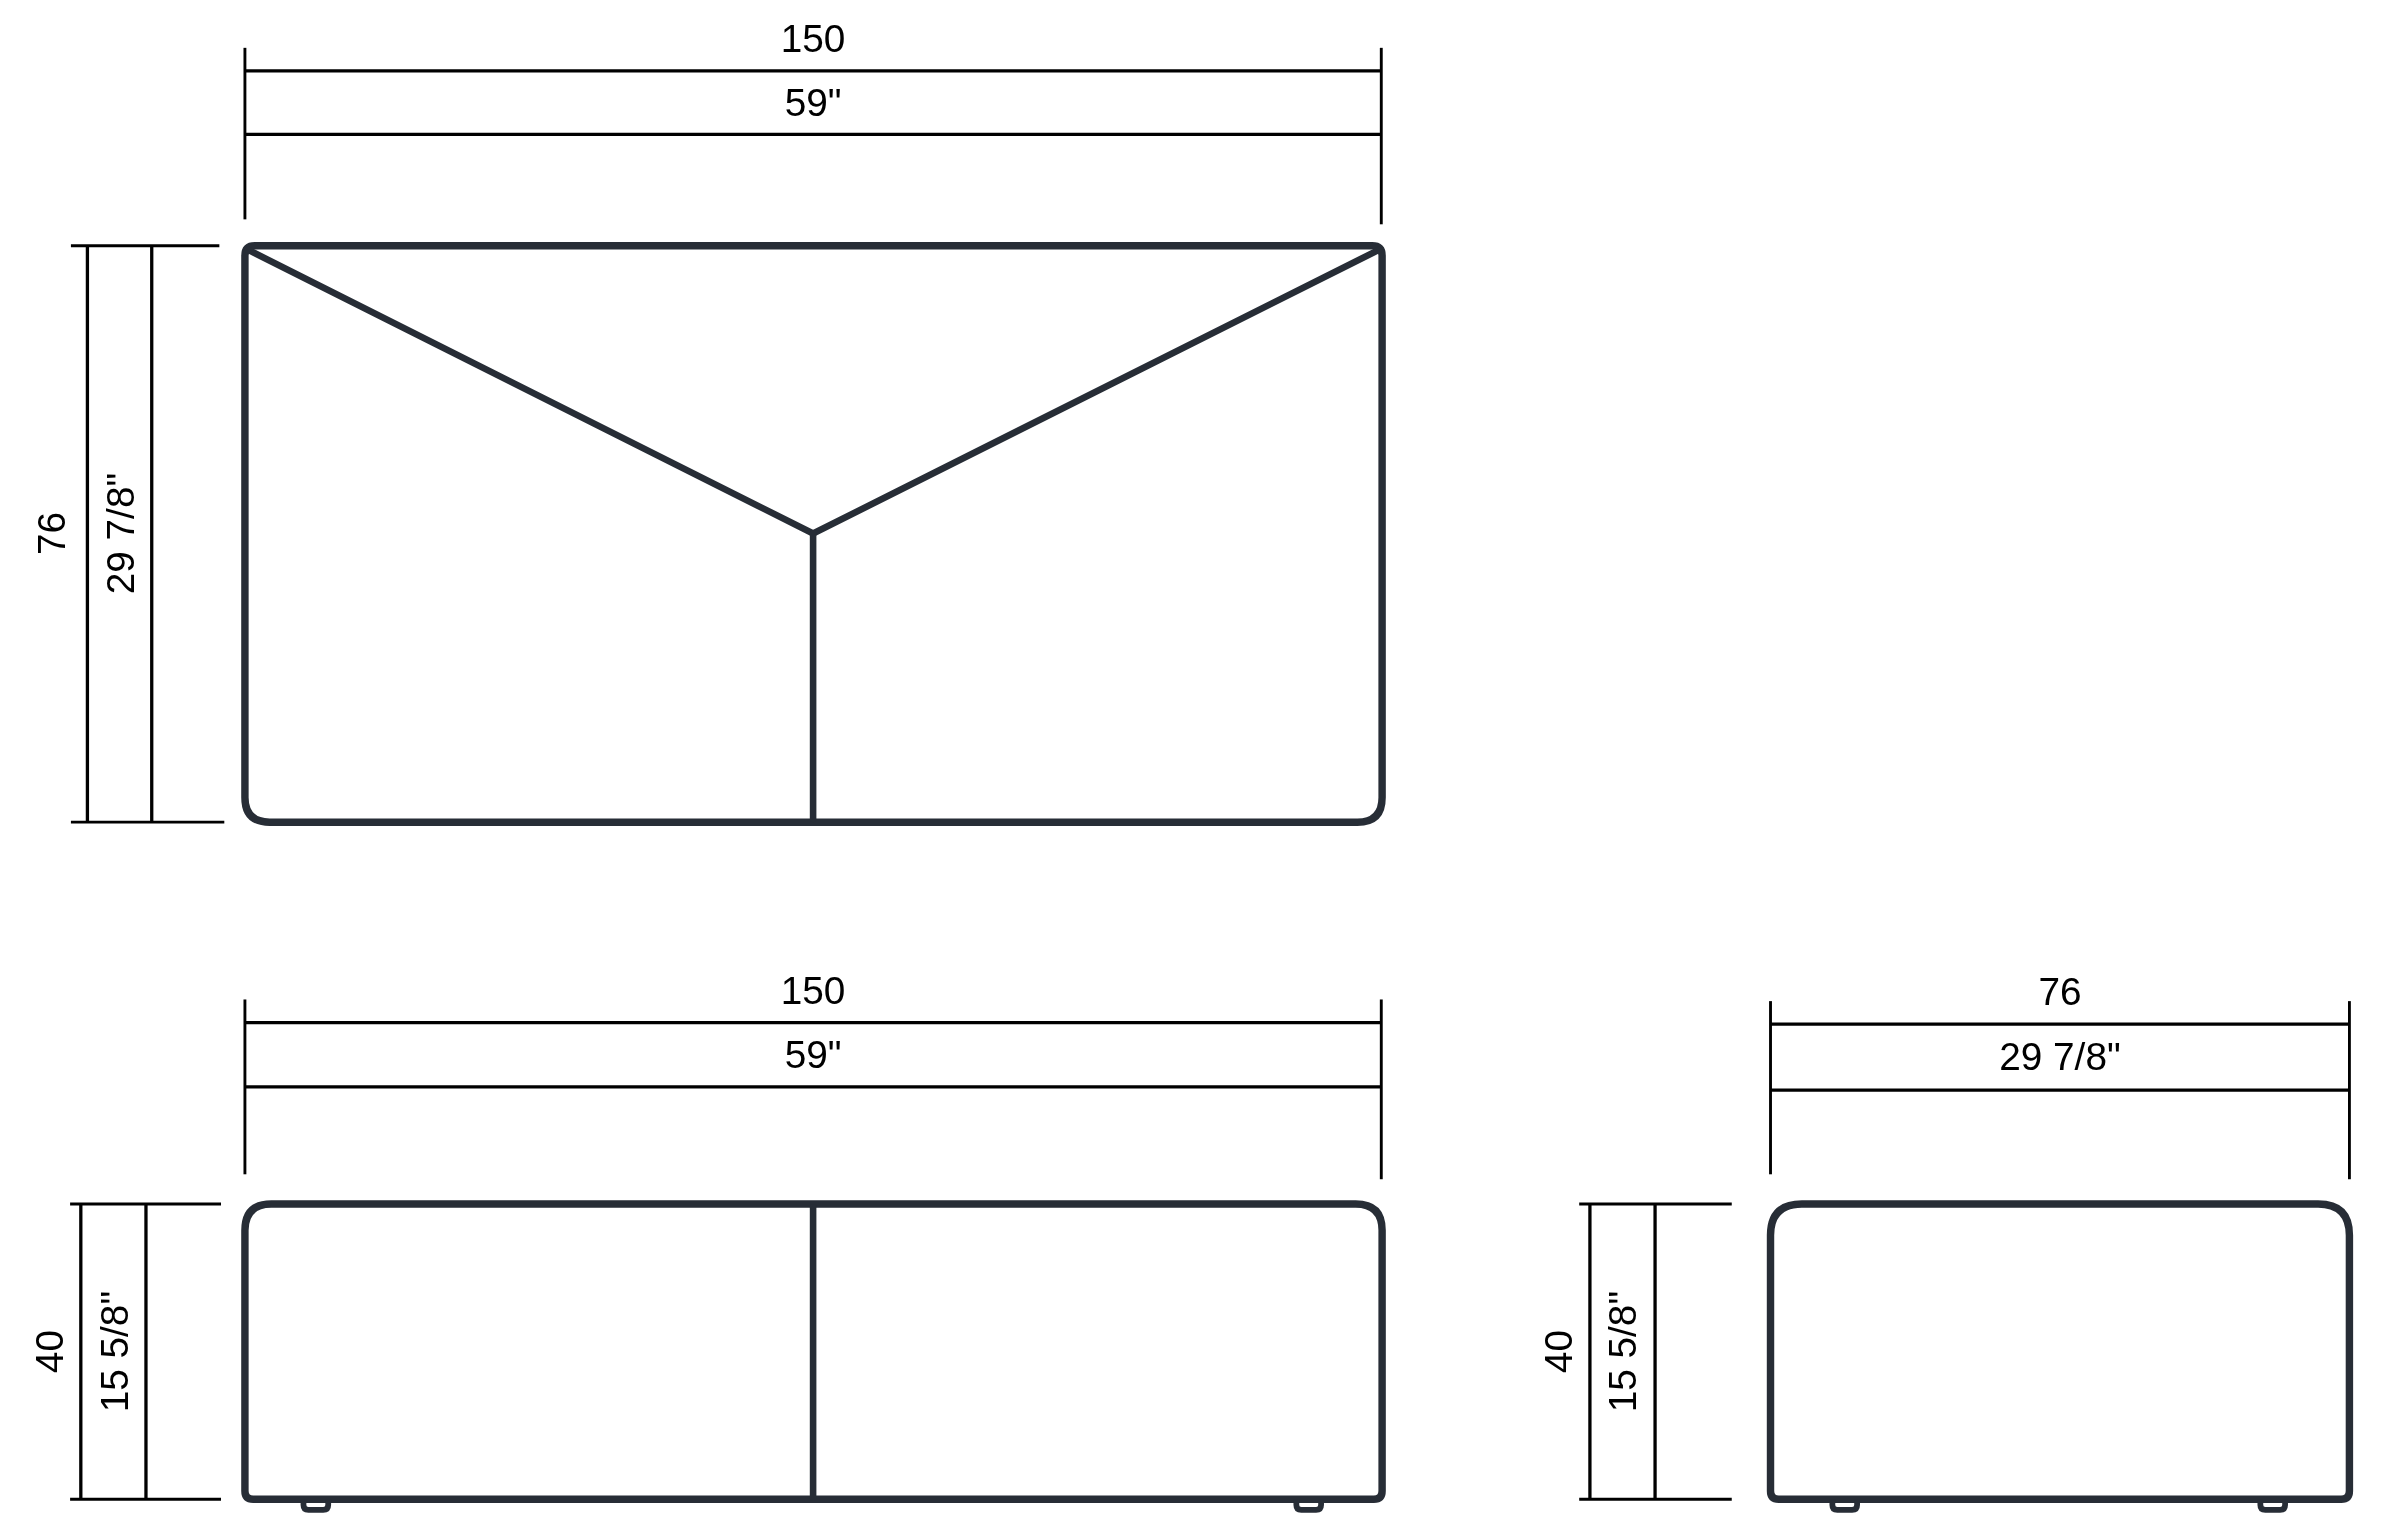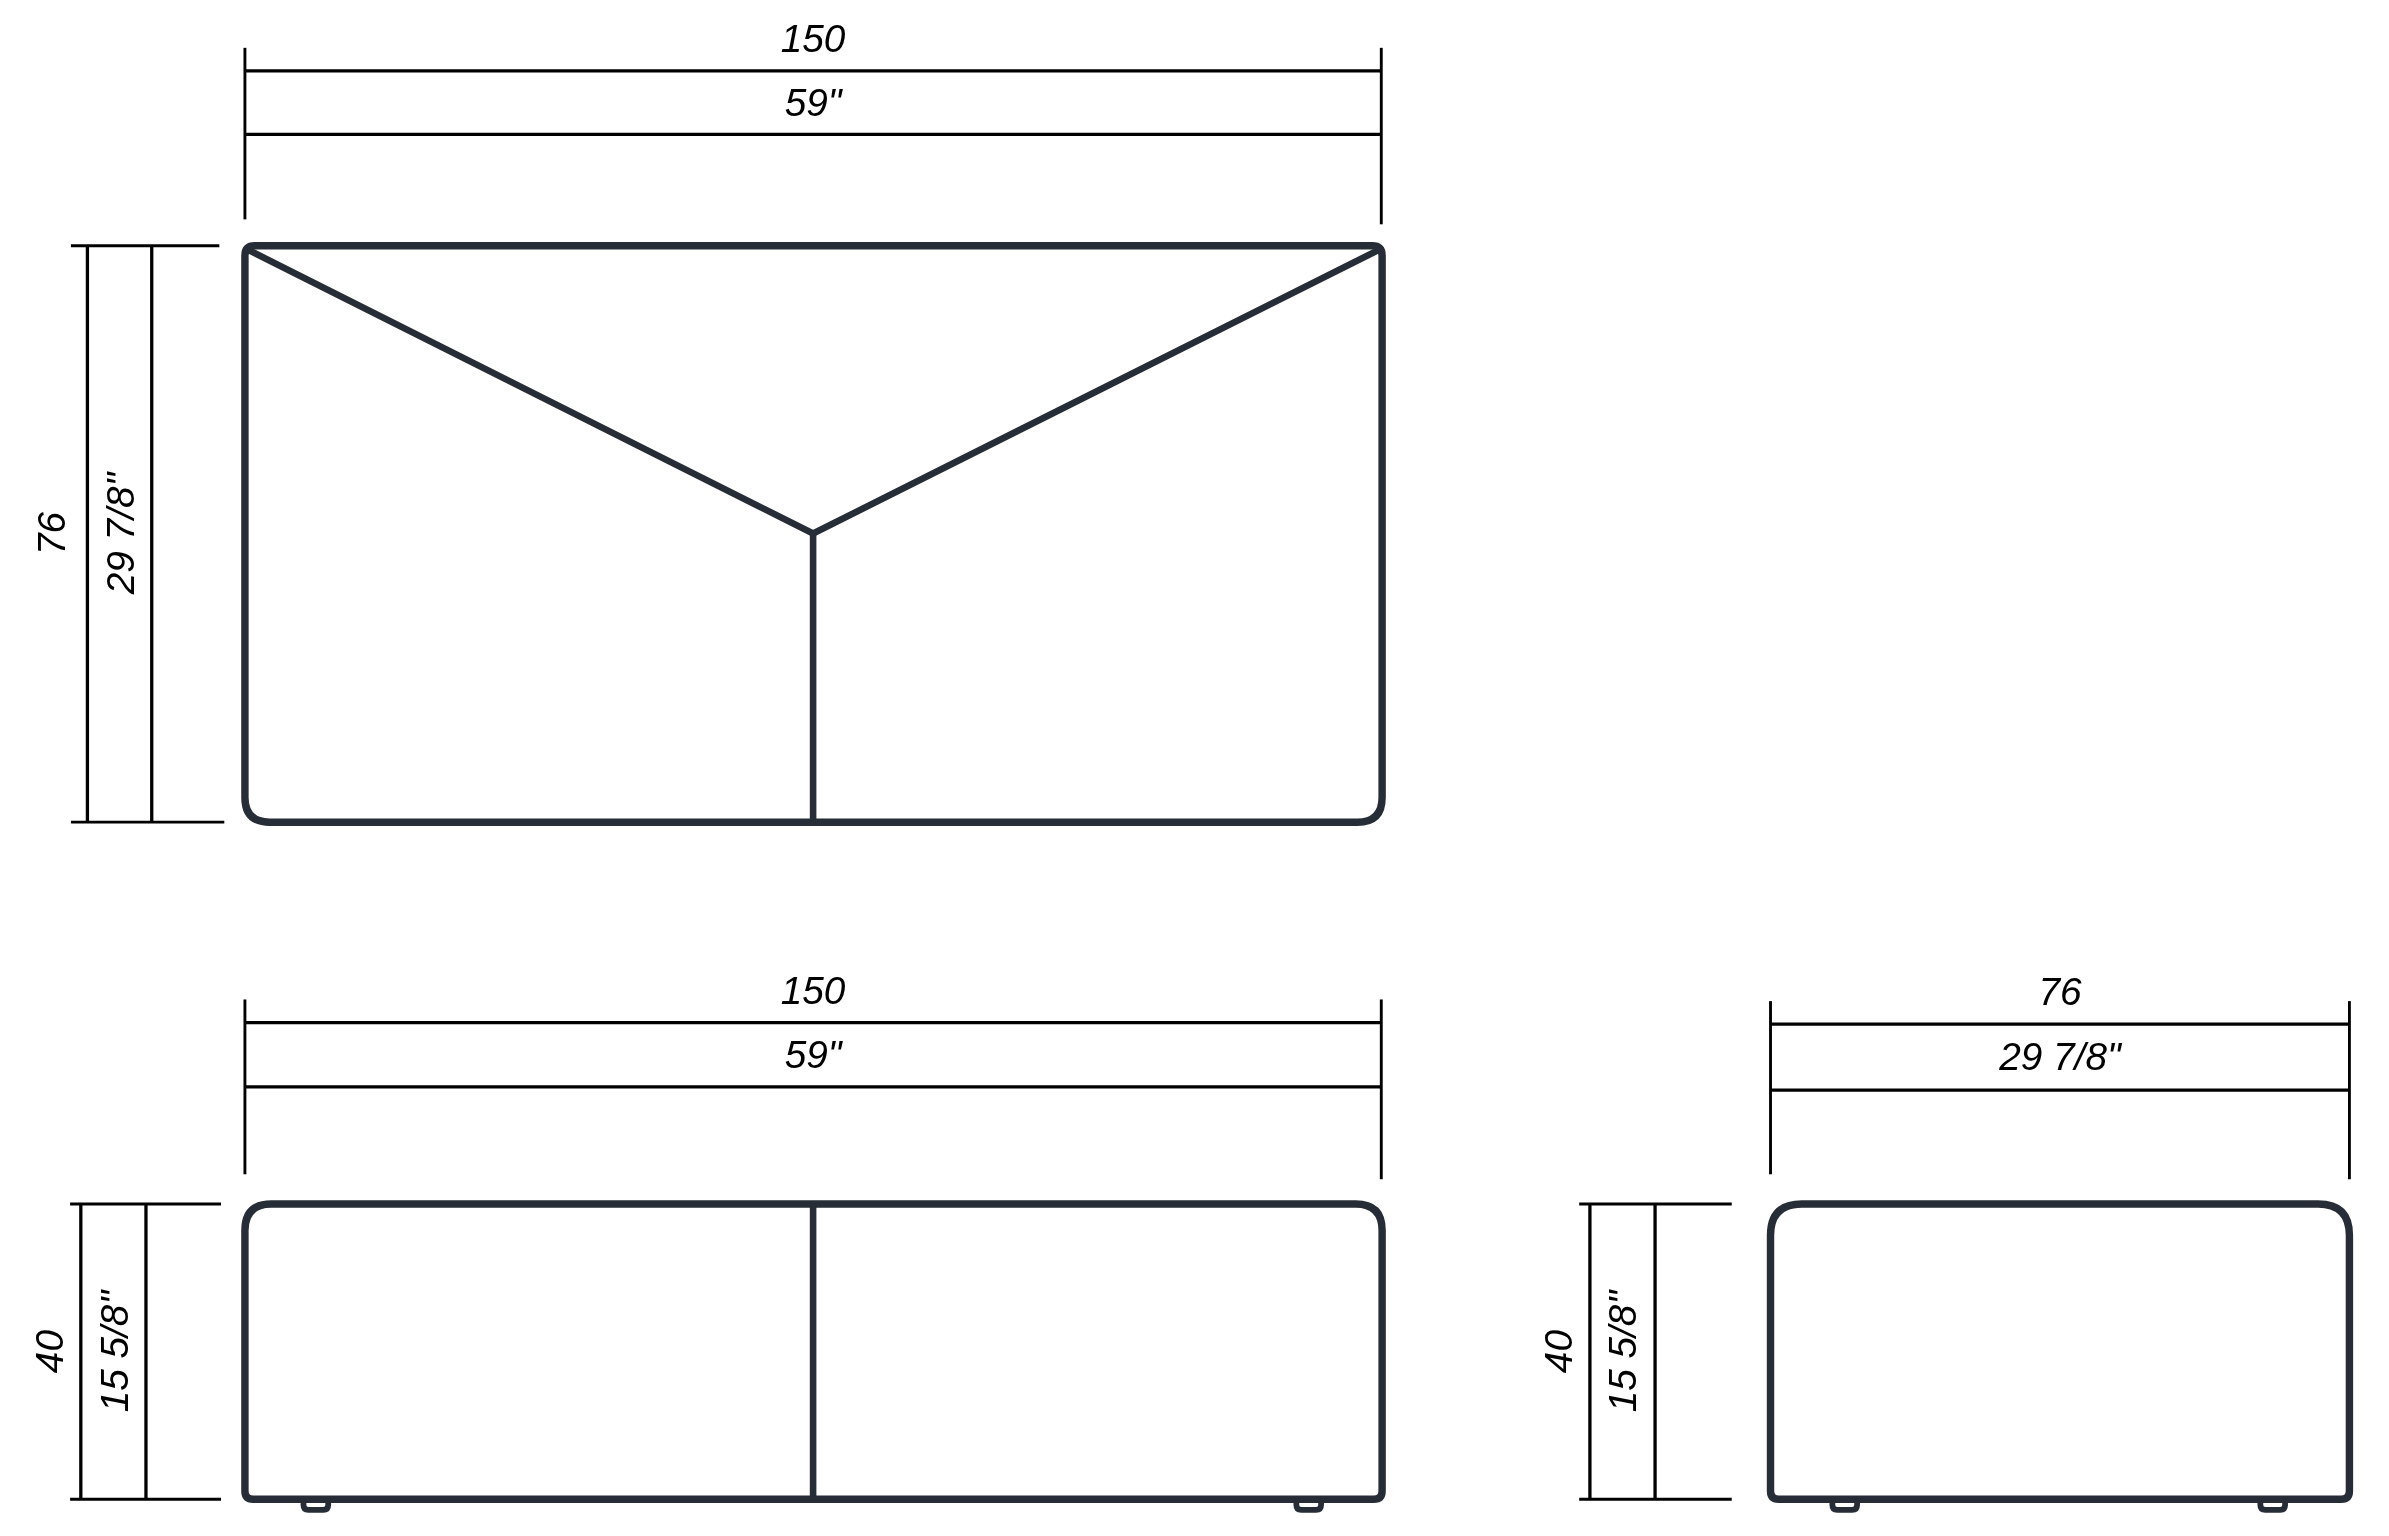--- a/index.html
+++ b/index.html
@@ -3,21 +3,20 @@
 <meta charset="utf-8">
 <style>
   html, body {
     margin: 0;
     padding: 0;
     background: #ffffff;
   }
   .drawing-wrap {
     width: 100%;
     background: #f9a8d4;
-    font-style: italic;
   }
   svg {
     display: block;
     width: 100%;
     height: auto;
     background: #ffffff;
   }
   .outline {
     fill: none;
     stroke: #272d36;

